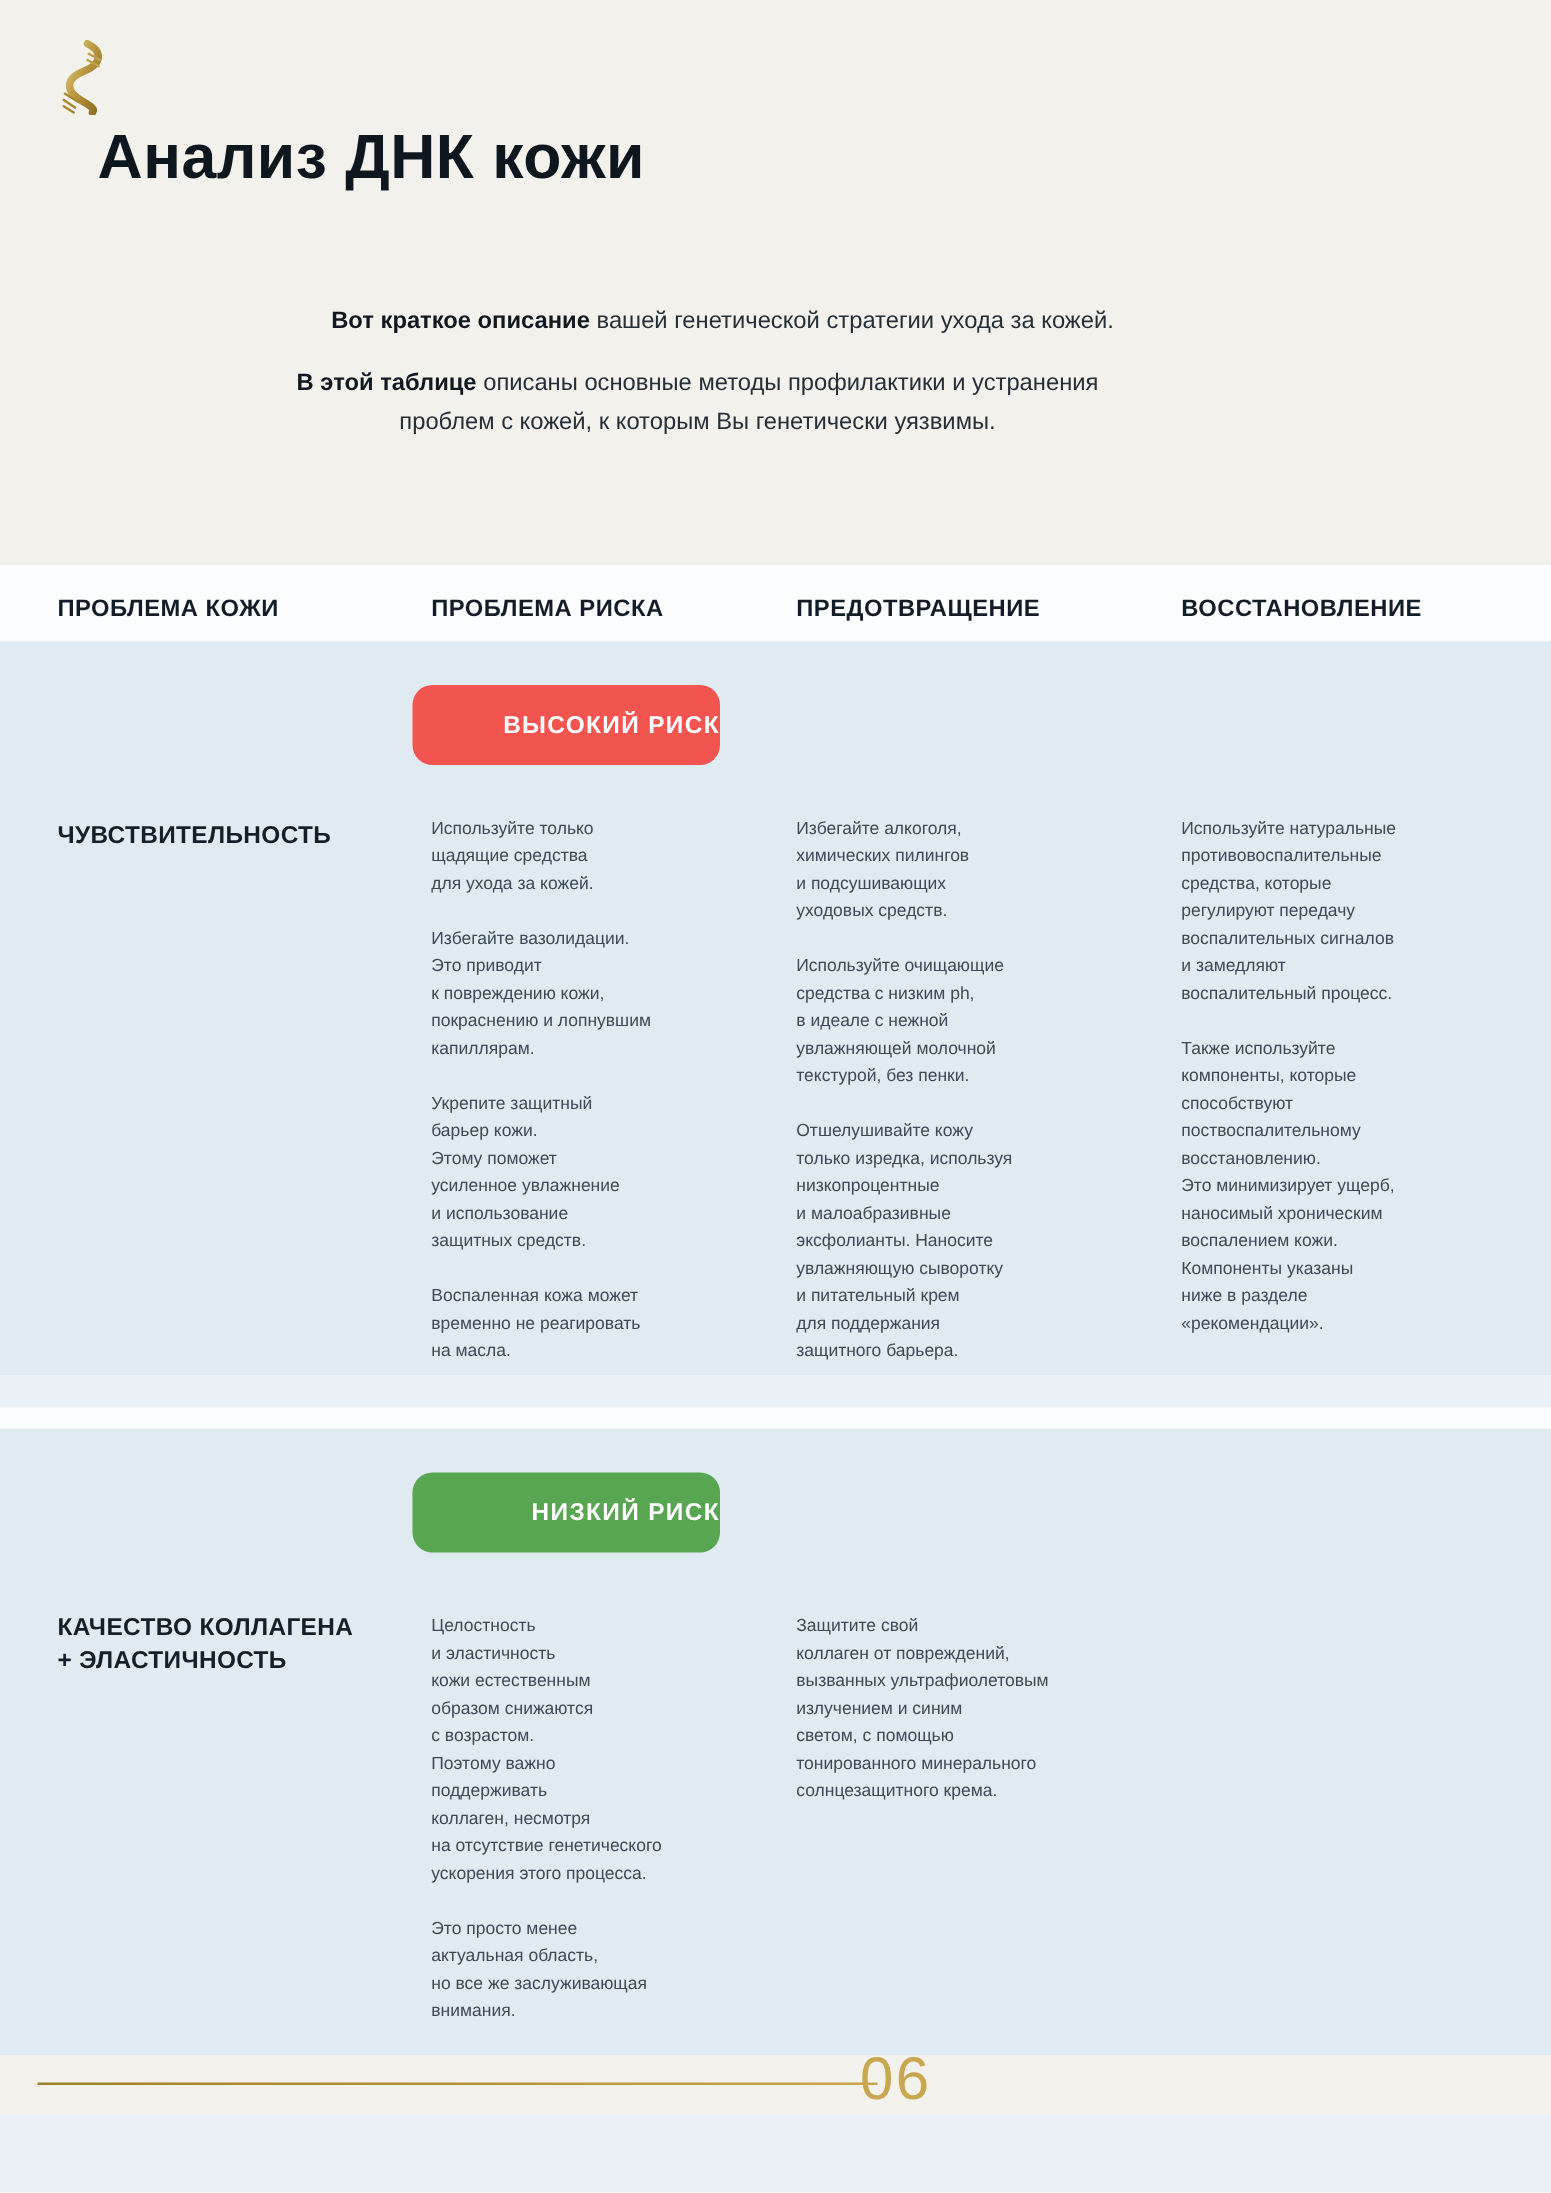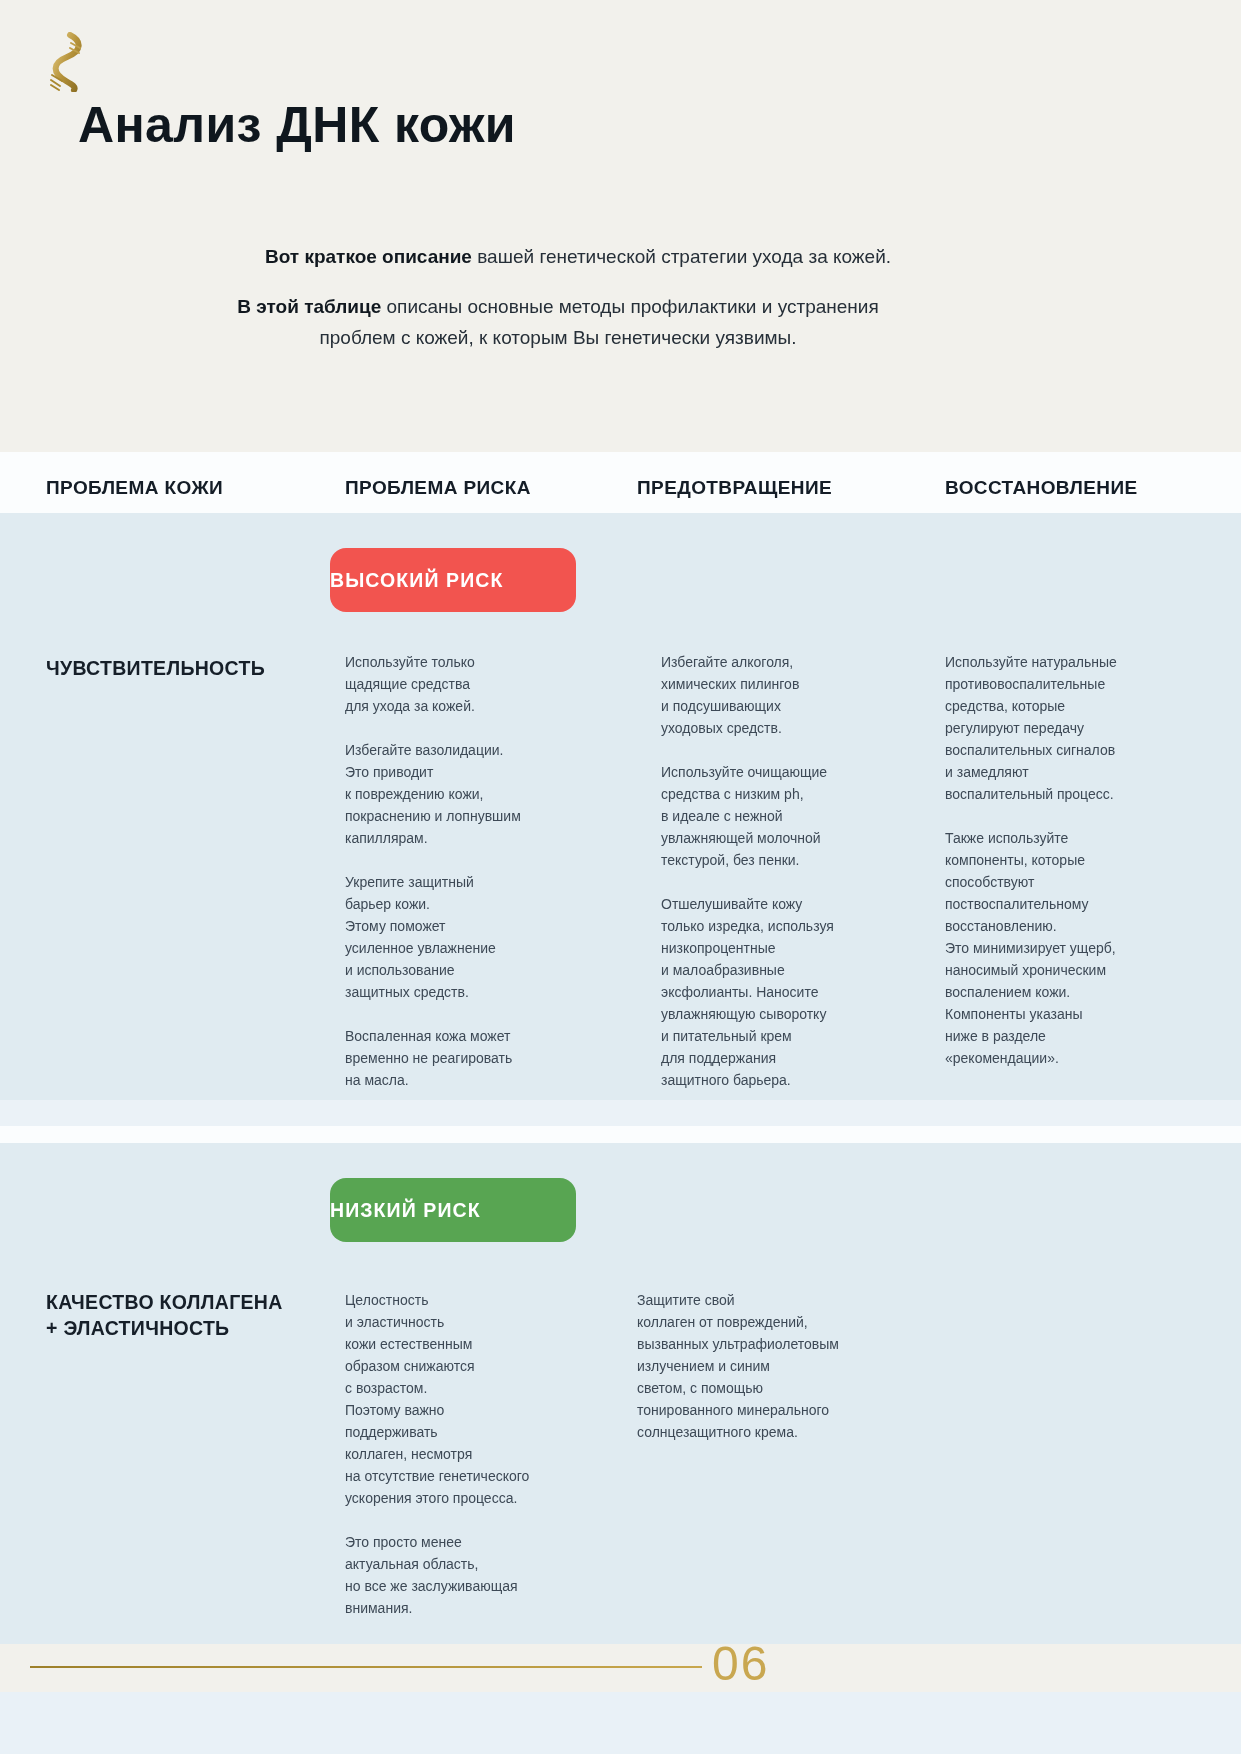--- a/index.html
+++ b/index.html
@@ -24,45 +24,45 @@
   .sec1{top:513px;height:587px;background:#e0ebf1;}
   .sec1-light{top:1100px;height:26px;background:#ebf2f7;}
   .sec-gap{top:1126px;height:17px;background:#fbfdfe;}
   .sec2{top:1143px;height:501px;background:#e0ebf1;}
   .bottom-strip{top:1692px;height:62px;background:#e9f1f7;}
   
   .th{position:absolute;top:477px;font-size:19px;font-weight:700;color:#141d27;letter-spacing:.4px;}
   .th1{left:46px}.th2{left:345px}.th3{left:637px}.th4{left:945px}
   .badge{
     position:absolute;width:246px;height:64px;border-radius:16px;
-    display:flex;align-items:center;justify-content:flex-start;
+    display:flex;align-items:center;justify-content:flex-end;
     color:#ffffff;font-weight:700;font-size:19.5px;letter-spacing:1.1px;
   }
   .badge1{left:330px;top:548px;}
   .badge2{left:330px;top:1178px;}
   .problem{
     position:absolute;font-size:19.5px;font-weight:700;color:#161f29;
     letter-spacing:.3px;white-space:pre-line;line-height:26px;width:280px;
   }
   .problem1{left:46px;top:655px;}
   .problem2{left:46px;top:1289px;}
   .cell{
     position:absolute;font-size:14px;line-height:22px;color:#3d4956;
     white-space:pre-line;
   }
   .c-r1-risk{left:345px;top:651px;width:278px;}
-  .c-r1-prev{left:637px;top:651px;width:295px;margin-left:24px;}
+  .c-r1-prev{left:637px;top:651px;width:295px;}
   .c-r1-rec {left:945px;top:651px;width:285px;}
   .c-r2-risk{left:345px;top:1289px;width:288px;}
   .c-r2-prev{left:637px;top:1289px;width:305px;}
   .c-r2-rec {left:945px;top:1289px;width:285px;}
   
   .gold-line{position:absolute;left:30px;top:1666px;width:672px;height:2px;
     background:linear-gradient(90deg,#9d802a,#c8a74d);}
-  .page-num{position:absolute;left:712px;top:1636px;font-size:48px;font-weight:400;
+  .page-num{position:absolute;left:688px;top:1636px;font-size:48px;font-weight:400;
     color:#c9a750;letter-spacing:2px;}
 </style>
 </head>
 <body>
 
 <div id="page">
 
   <div class="logo">
     <svg width="42" height="60" viewBox="0 0 42 60">
       <defs>

